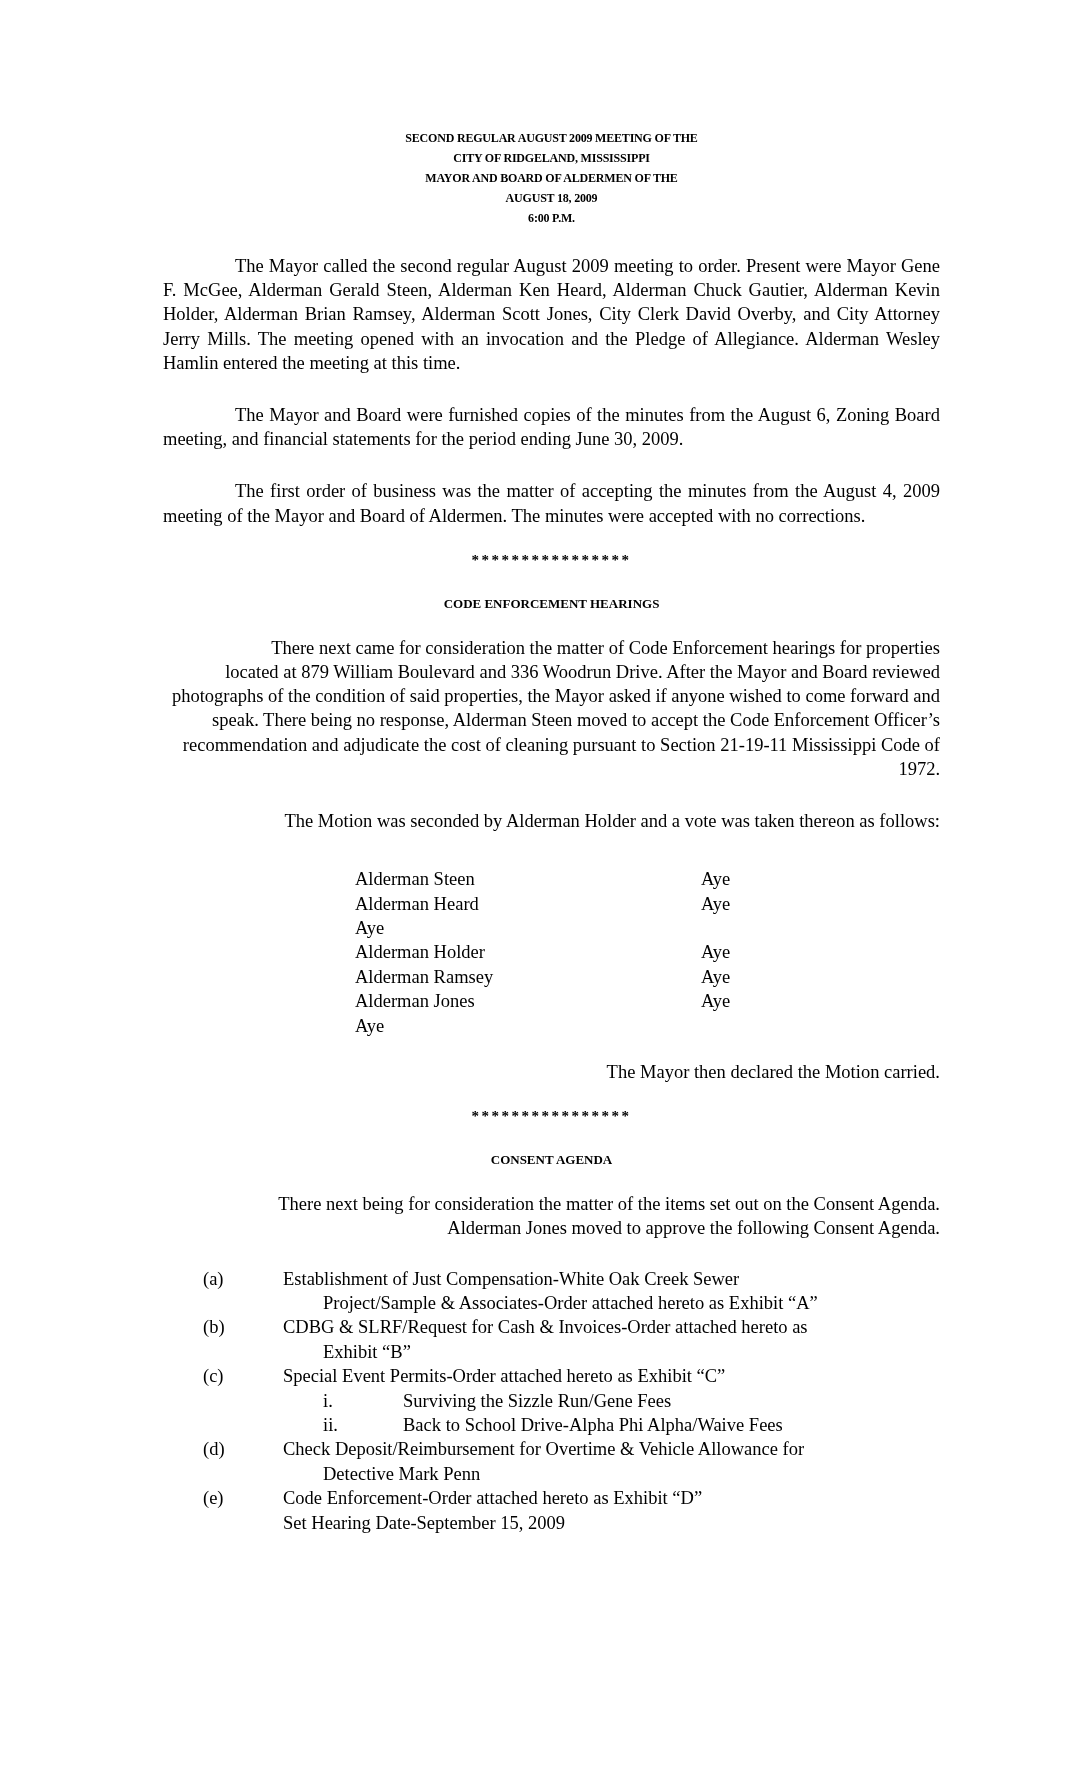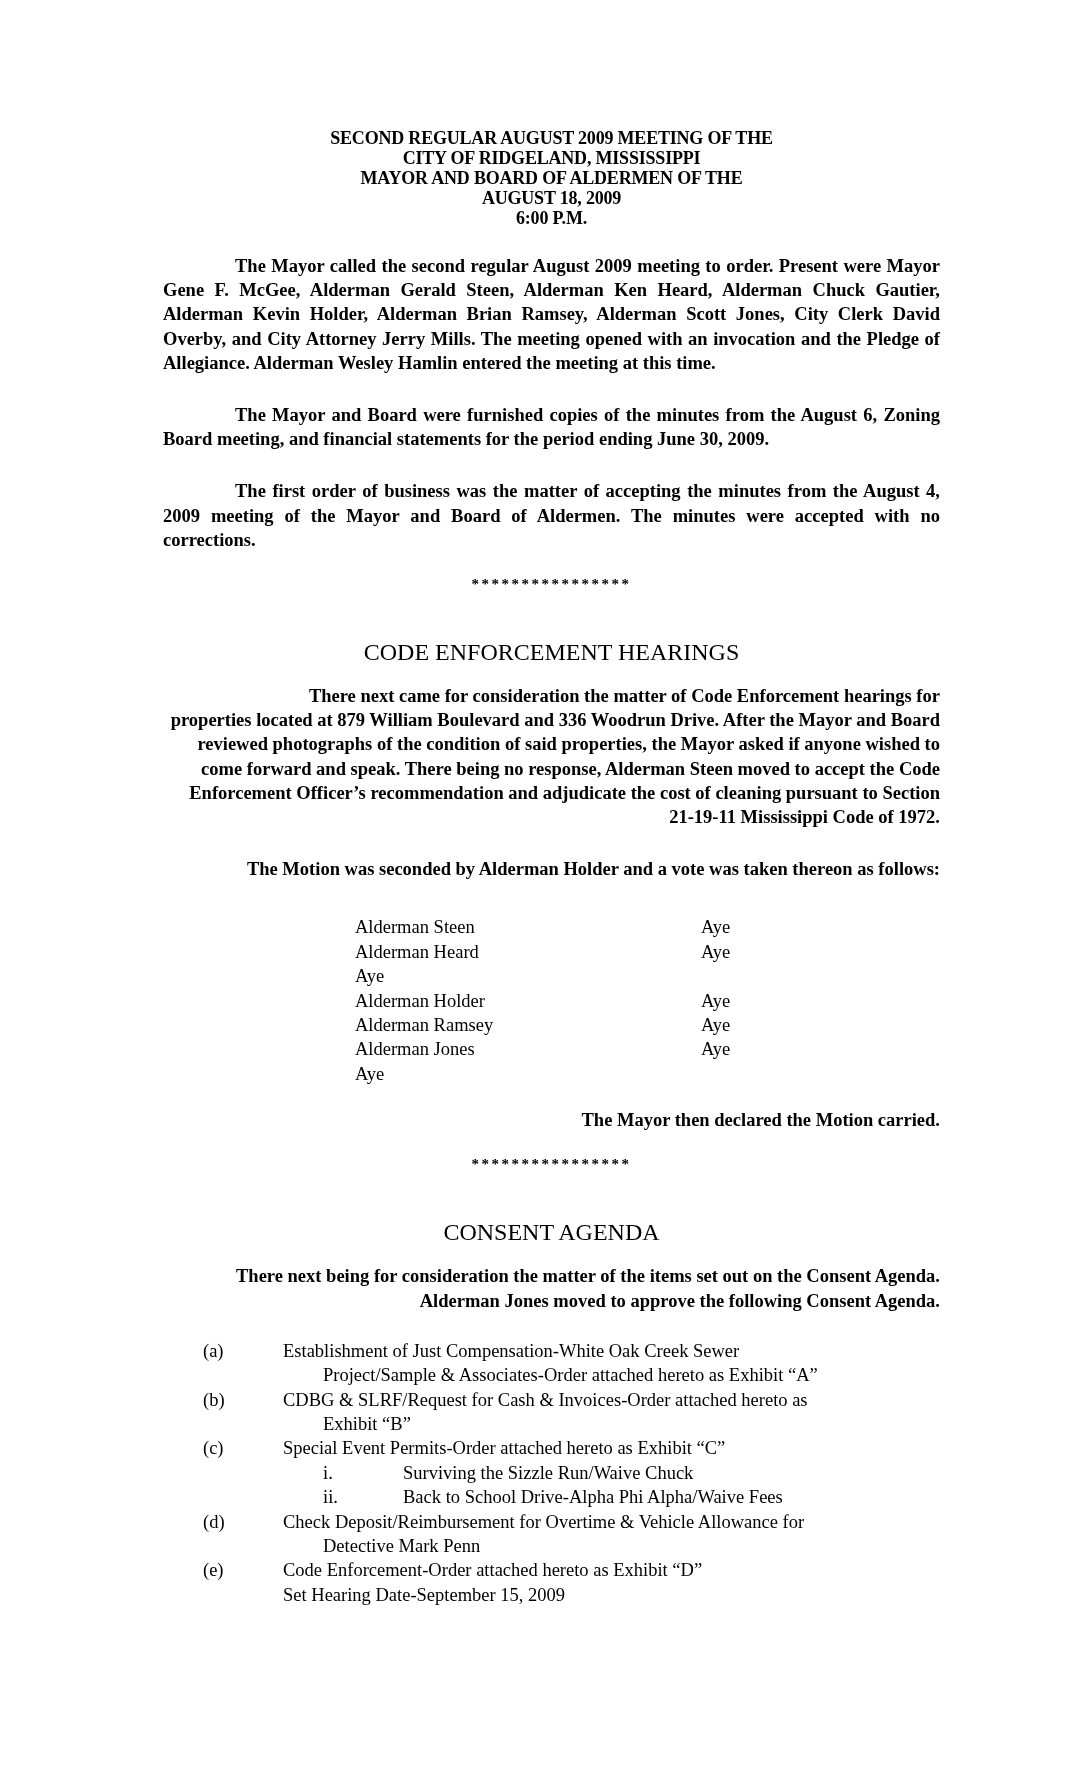--- a/index.html
+++ b/index.html
@@ -6,35 +6,35 @@
   body {
     width: 1088px; height: 1792px; position: relative; overflow: hidden;
     font-family: "Liberation Serif", "DejaVu Serif", serif;
     color: #000000;
   }
   .page {
     position: absolute; left: 163px; top: 128px; width: 777px;
     font-size: 18.5px; line-height: 24.2px;
   }
   .title-block {
-    text-align: center; font-weight: bold; font-size: 18px; line-height: 20px;
+    text-align: center; font-weight: bold; font-size: 12px; line-height: 20px;
     margin-left: 0; letter-spacing: -0.2px;
   }
   .title-block div { margin: 0; }
   p.para {
-    margin: 0; text-align: justify; text-indent: 72px; font-weight: bold;
+    margin: 0; text-align: justify; text-indent: 72px;
   }
   p.para.left { text-align: right; }
   .gap-a { height: 28px; }
   .stars {
     text-align: center; font-weight: bold; letter-spacing: 2.5px;
     font-size: 15px; line-height: 20px;
   }
   .heading {
-    text-align: center; font-weight: normal; font-size: 24px; line-height: 24px; margin-top: 24px;
+    text-align: center; font-weight: bold; font-size: 13px; line-height: 24px;
   }
   .votes { margin-left: 192px; margin-top: 8px; }
   .vote-row { display: flex; height: 24.4px; line-height: 24.4px; }
   .vote-name { width: 346px; }
   .vote-val { width: 60px; }
   .agenda { margin-left: 40px; }
   .ag-row { display: flex; line-height: 24.4px; }
   .ag-label { width: 80px; flex: none; }
   .ag-text { flex: 1; }
   .sub-row { display: flex; margin-left: 120px; line-height: 24.4px; }
@@ -131,21 +131,21 @@
           <span class="ag-text" style="padding-left:40px">Exhibit “B”</span>
         </div>
     </div>
     <div>
       <div class="ag-row">
           <span class="ag-label">(c)</span>
           <span class="ag-text">Special Event Permits-Order attached hereto as Exhibit “C”</span>
         </div>
       <div class="sub-row">
           <span class="sub-label">i.</span>
-          <span>Surviving the Sizzle Run/Waive Chuck</span>
+          <span>Surviving the Sizzle Run/Gene Fees</span>
         </div>
       <div class="sub-row">
           <span class="sub-label">ii.</span>
           <span>Back to School Drive-Alpha Phi Alpha/Waive Fees</span>
         </div>
     </div>
     <div>
       <div class="ag-row">
           <span class="ag-label">(d)</span>
           <span class="ag-text">Check Deposit/Reimbursement for Overtime &amp; Vehicle Allowance for</span>

